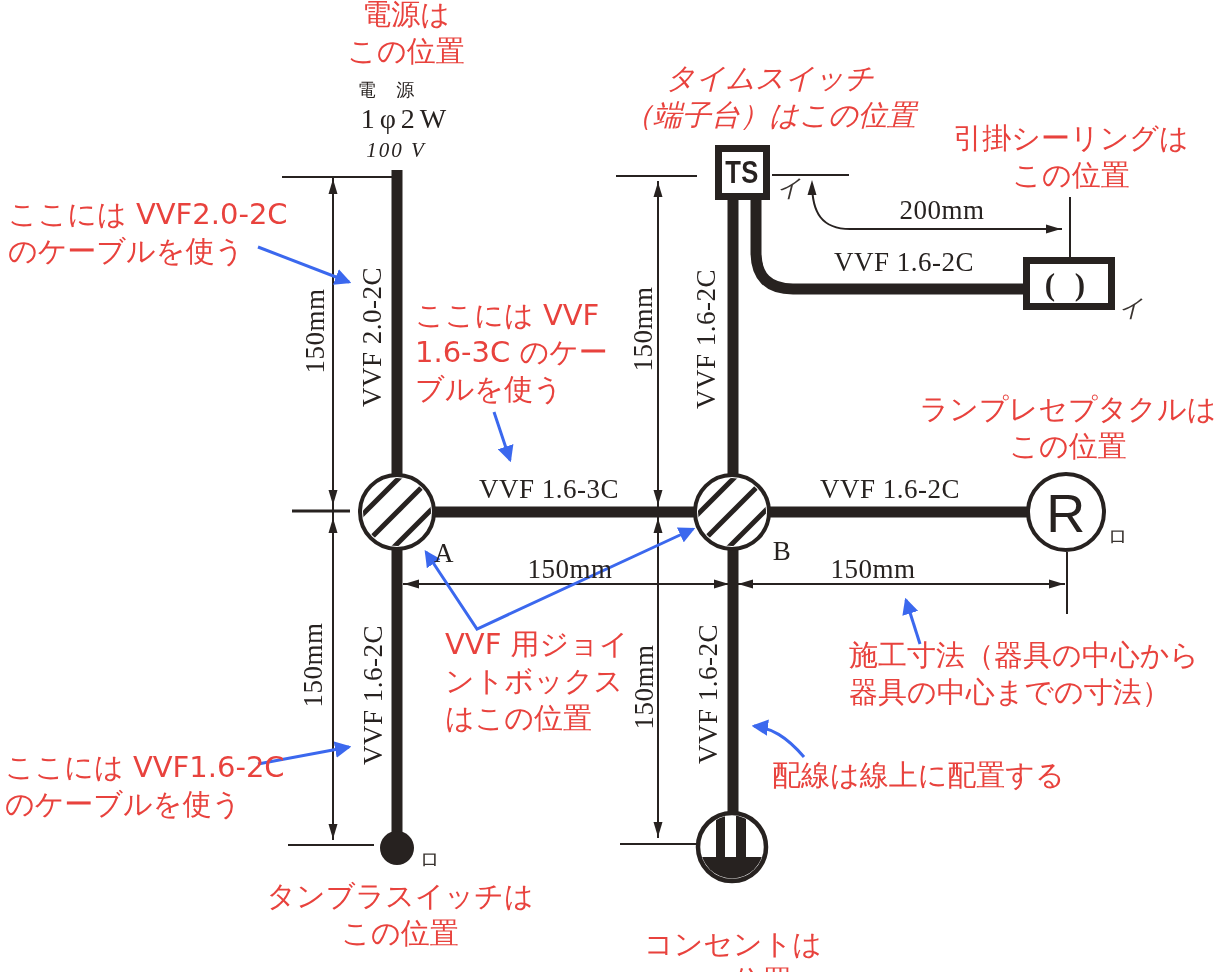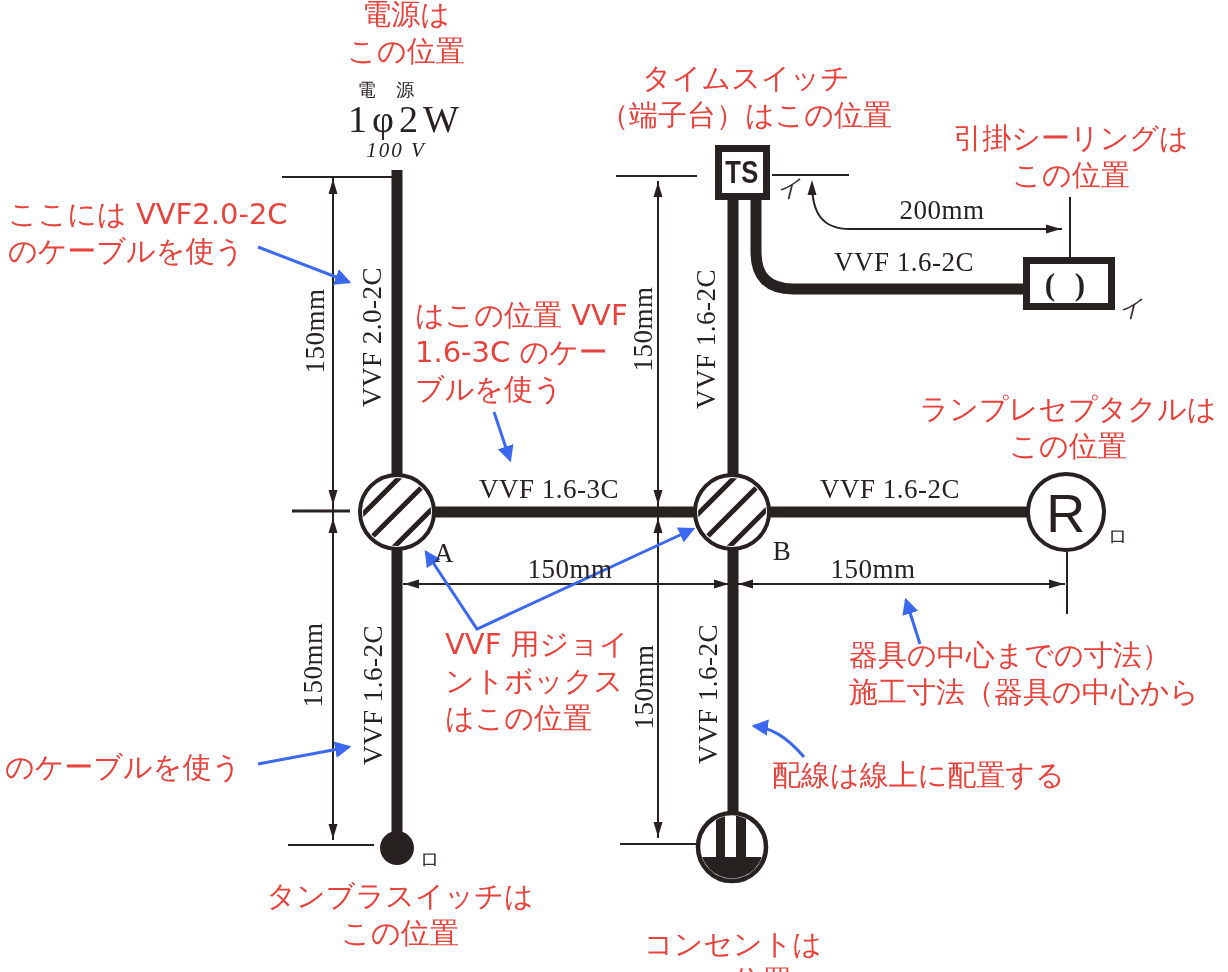--- a/index.html
+++ b/index.html
@@ -117,21 +117,21 @@
       <path d="M258 247 L349 282" marker-end="url(#ab)"></path>
       <path d="M494 412 L510 460" marker-end="url(#ab)"></path>
       <path d="M426 552 L477 629 L693 529" marker-start="url(#ab)" marker-end="url(#ab)"></path>
       <path d="M804 757 C786 736 771 728 754 726" marker-end="url(#ab)"></path>
       <path d="M920 644 L906 600" marker-end="url(#ab)"></path>
       <path d="M258 764 L349 747" marker-end="url(#ab)"></path>
     </g>
   </svg>
 
   <div class="t" style="left:390px;top:90px;font-size:18px;letter-spacing:8px;">電 源</div>
-  <div class="t" style="left:406px;top:119px;font-size:38px;letter-spacing:5px;">1φ2W</div>
+  <div class="t" style="left:406px;top:119px;font-size:28px;letter-spacing:5px;">1φ2W</div>
   <div class="t" style="left:396px;top:150px;font-size:21px;letter-spacing:2px;font-style:italic;">100 V</div>
 
   <div class="v" style="left:372px;top:337px;">VVF 2.0-2C</div>
   <div class="v" style="left:315px;top:331px;">150mm</div>
   <div class="v" style="left:373px;top:695px;">VVF 1.6-2C</div>
   <div class="v" style="left:313px;top:665px;">150mm</div>
   <div class="v" style="left:706px;top:339px;">VVF 1.6-2C</div>
   <div class="v" style="left:643px;top:329px;">150mm</div>
   <div class="v" style="left:708px;top:694px;">VVF 1.6-2C</div>
   <div class="v" style="left:644px;top:687px;">150mm</div>
@@ -159,26 +159,26 @@
     <div>電源は</div>
     <div>この位置</div>
   </div>
 
   <div class="r" style="left:8px;top:196px;">
     <div>ここには VVF2.0-2C</div>
     <div>のケーブルを使う</div>
   </div>
 
   <div class="r" style="left:415px;top:297px;">
-    <div>はこの位置 VVF</div>
+    <div>ここには VVF</div>
     <div>1.6-3C のケー</div>
     <div>ブルを使う</div>
   </div>
 
-  <div class="r rc" style="left:746px;top:60px;">
+  <div class="r rc" style="left:770px;top:60px;font-style:italic;">
     <div>タイムスイッチ</div>
     <div>（端子台）はこの位置</div>
   </div>
 
   <div class="r rc" style="left:1071px;top:120px;">
     <div>引掛シーリングは</div>
     <div>この位置</div>
   </div>
 
   <div class="r rc" style="left:1068px;top:391px;">
@@ -186,35 +186,36 @@
     <div>この位置</div>
   </div>
 
   <div class="r" style="left:417px;top:626px;margin-left:28px;">
     <div>VVF 用ジョイ</div>
     <div>ントボックス</div>
     <div>はこの位置</div>
   </div>
 
   <div class="r" style="left:849px;top:637px;">
+    <div>施工寸法（器具の中心から</div>
     <div>器具の中心までの寸法）</div>
-    <div>施工寸法（器具の中心から</div>
   </div>
 
   <div class="r" style="left:772px;top:757px;">
     <div>配線は線上に配置する</div>
   </div>
 
   <div class="r rc" style="left:400px;top:878px;">
     <div>タンブラスイッチは</div>
     <div>この位置</div>
   </div>
 
   <div class="r rc" style="left:733px;top:886px;margin-top:40px;">
     <div>コンセントは</div>
     <div>この位置</div>
   </div>
 
   <div class="r" style="left:5px;top:749px;">
+    <div>ここには VVF1.6-2C</div>
     <div>のケーブルを使う</div>
   </div>
 
 </div>
 
 </body></html>

